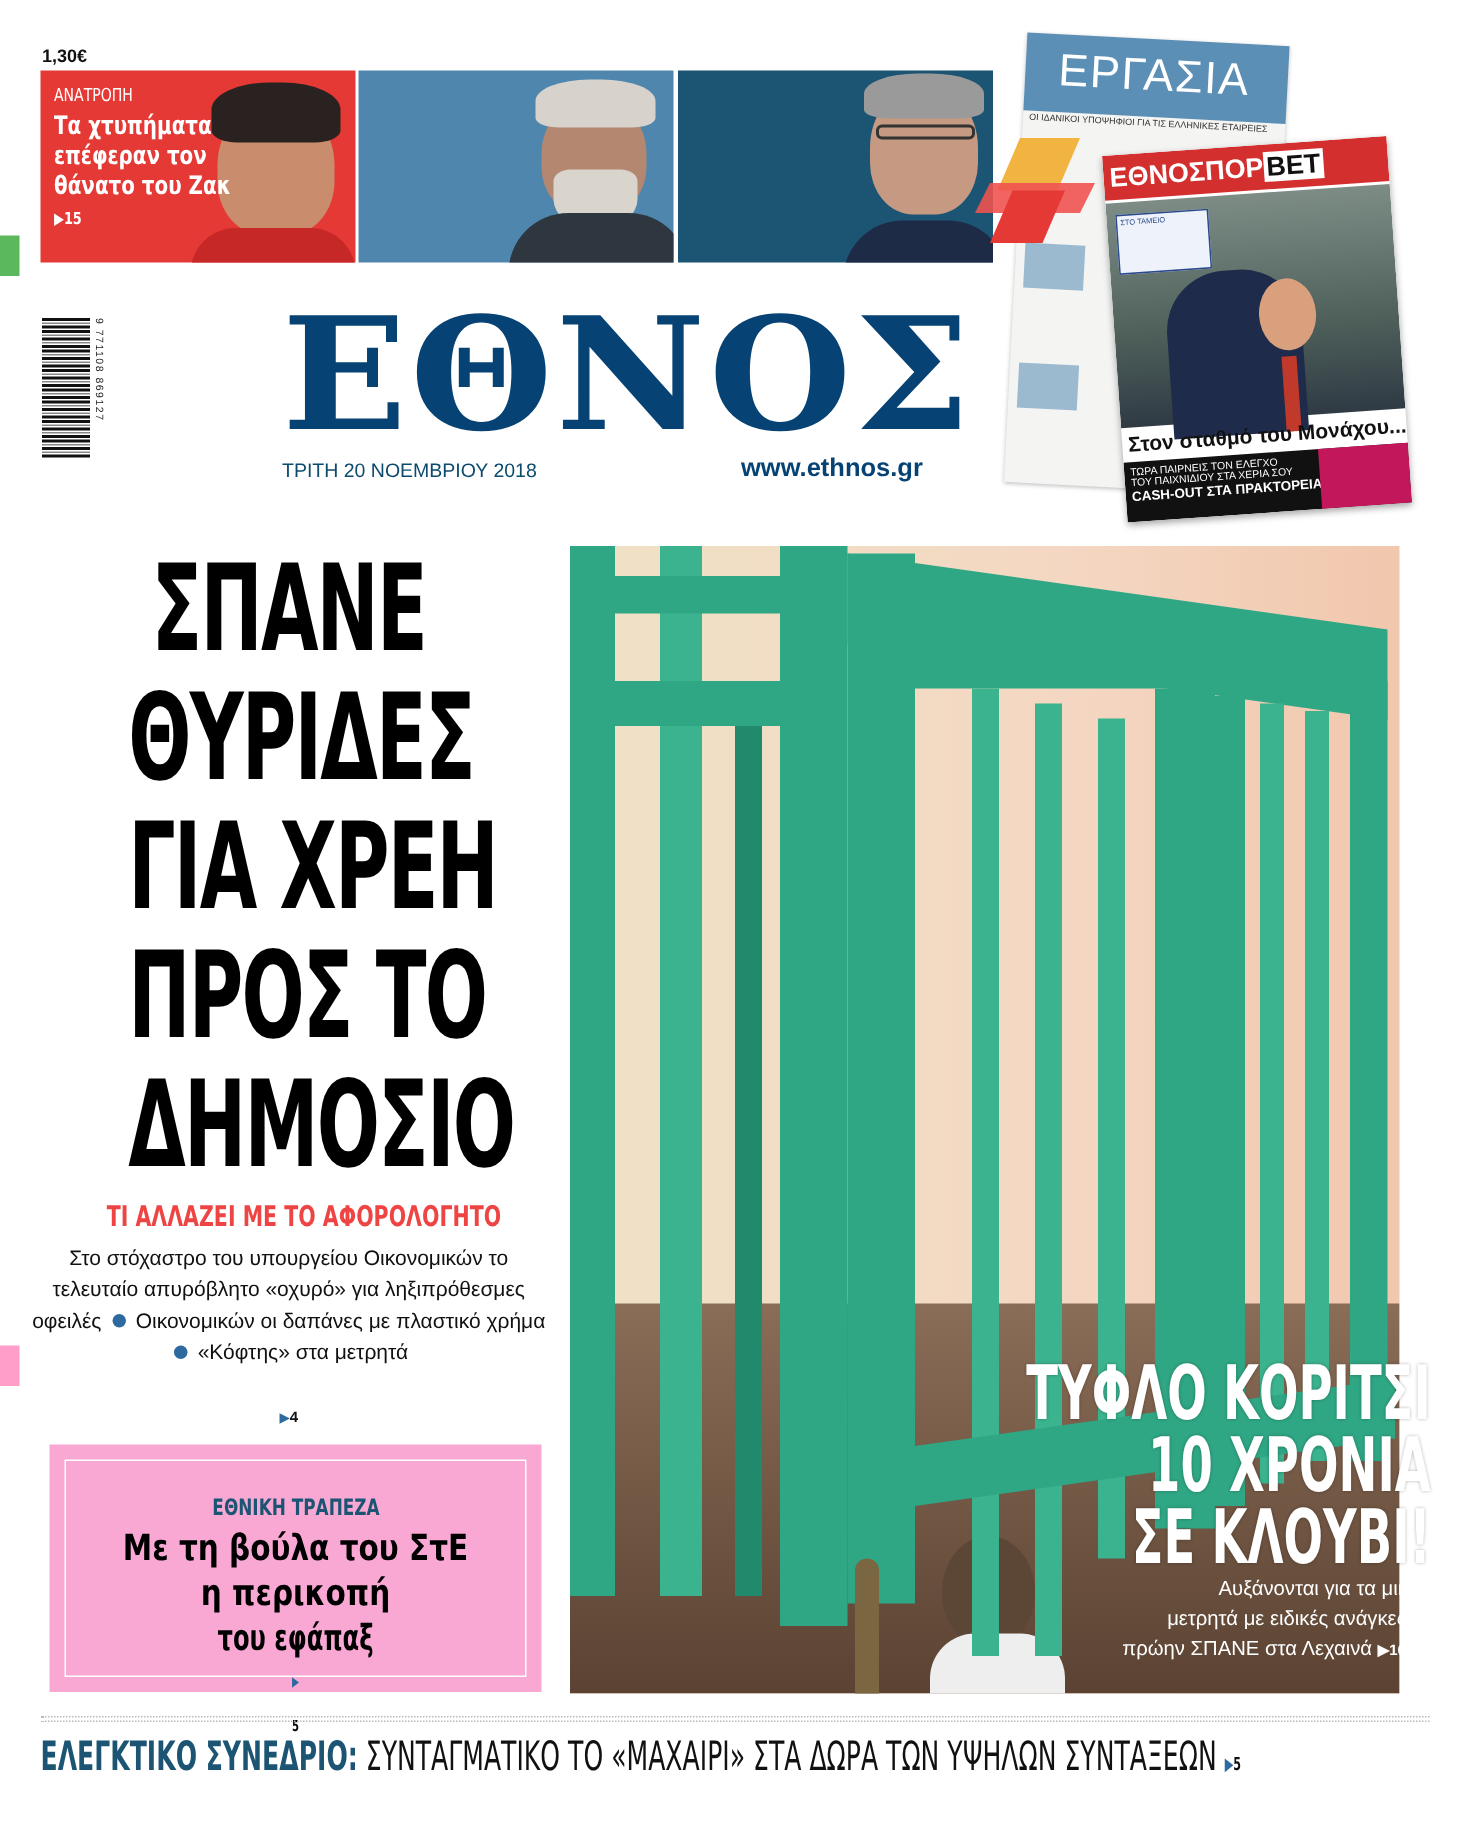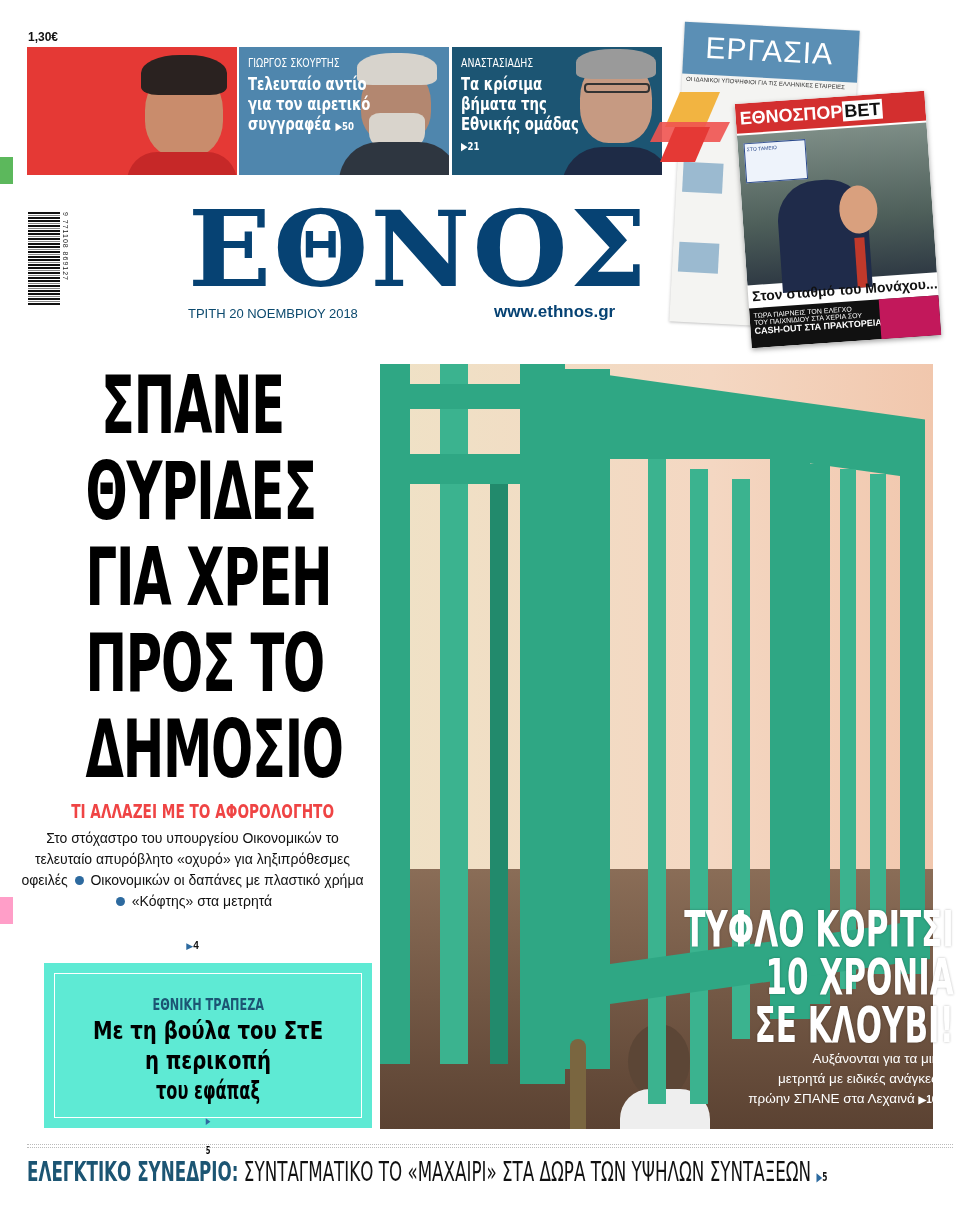--- a/index.html
+++ b/index.html
@@ -62,21 +62,21 @@
 
   .sub-kicker { position: absolute; left: 20px; top: 800px; width: 345px; text-align: center; color: #ef4444; font-family: "DejaVu Sans", sans-serif; font-weight: bold; font-size: 19px; }
   .sub-kicker span { display: inline-block; transform: scaleX(0.72); white-space: nowrap; }
   .sub-body { position: absolute; left: 20px; top: 828px; width: 345px; text-align: center; font-size: 14px; line-height: 21px; color: #111; }
   .bullet { display: inline-block; width: 9px; height: 9px; border-radius: 50%; background: #2d6a9f; margin: 0 3px; vertical-align: 0; }
   .pgref { font-size: 10px; font-weight: bold; }
   .tri { color: #2d6a9f; font-size: 9px; }
   .sub-page { position: absolute; left: 20px; top: 935px; width: 345px; text-align: center; }
 
   
-  .bank-box { position: absolute; left: 44px; top: 963px; width: 328px; height: 165px; background: #5eead4; }
+  .bank-box { position: absolute; left: 33px; top: 963px; width: 328px; height: 165px; background: #f9a8d4; }
   .bank-inner { position: absolute; left: 10px; top: 10px; right: 10px; bottom: 10px; border: 1px solid #fff; text-align: center; padding-top: 22px; }
   .bank-kicker { font-family: "DejaVu Sans", sans-serif; font-weight: bold; font-size: 15px; color: #1c5573; display: inline-block; transform: scaleX(0.75); white-space: nowrap; }
   .bank-head { font-family: "DejaVu Sans", sans-serif; font-weight: bold; font-size: 24px; line-height: 30px; color: #000; margin-top: 2px; }
   .bank-head span { display: block; transform: scaleX(0.82); white-space: nowrap; }
 
   
   .photo-main { position: absolute; left: 380px; top: 364px; width: 553px; height: 765px; overflow: hidden; background: #f3dccb; }
   .wall { position: absolute; inset: 0; background: linear-gradient(90deg, #efe2c6 0%, #f4d7c2 60%, #f1c7ad 100%); }
   .floor { position: absolute; left: 0; right: 0; bottom: 0; height: 260px; background: linear-gradient(180deg,#8a6d57 0%,#5b4232 100%); }
   .cage { position: absolute; background: #2fa784; }
@@ -103,51 +103,44 @@
 <div class="price">1,30€</div>
 <div class="side-mark side-green"></div>
 <div class="side-mark side-pink"></div>
 
 <div class="teaser t1">
   <div class="photo" style="width:110px;">
     <div class="face" style="left:18px;top:20px;width:78px;height:90px;background:#c98c6c;"></div>
     <div class="face" style="left:14px;top:8px;width:86px;height:40px;background:#2a2220;border-radius:45% 45% 20% 20%;"></div>
     <div style="position:absolute;left:0;top:105px;width:110px;height:30px;background:#c62828;border-radius:40px 40px 0 0;"></div>
   </div>
+  <div class="txt">
+    <span class="kicker">ΑΝΑΤΡΟΠΗ</span>
+    <div class="head">
+      <span>Τα χτυπήματα επέφεραν τον θάνατο του Ζακ</span>
+      <span class="pg"> <span>▶</span><span>15</span></span>
+    </div>
+  </div>
 </div>
 
 <div class="teaser t2">
   <div class="photo" style="width:100px;">
     <div class="face" style="left:12px;top:18px;width:70px;height:78px;background:#b38770;"></div>
     <div class="face" style="left:8px;top:6px;width:80px;height:32px;background:#d7d3cc;border-radius:45% 45% 20% 20%;"></div>
     <div class="face" style="left:20px;top:66px;width:56px;height:40px;background:#d9d4cc;border-radius:20% 20% 50% 50%;"></div>
     <div style="position:absolute;left:-10px;top:95px;width:120px;height:40px;background:#2e3640;border-radius:40px 40px 0 0;"></div>
   </div>
-  <div class="txt">
-    <span class="kicker">ΓΙΩΡΓΟΣ ΣΚΟΥΡΤΗΣ</span>
-    <div class="head">
-      <span>Τελευταίο αντίο για τον αιρετικό συγγραφέα</span>
-      <span class="pg"> <span>▶</span><span>50</span></span>
-    </div>
-  </div>
 </div>
 
 <div class="teaser t3">
   <div class="photo" style="width:100px;">
     <div class="face" style="left:18px;top:10px;width:72px;height:86px;background:#c69a82;"></div>
     <div class="face" style="left:14px;top:2px;width:80px;height:30px;background:#9a9a9a;border-radius:45% 45% 20% 20%;"></div>
     <div style="position:absolute;left:22px;top:36px;width:66px;height:10px;border:2px solid #333;border-radius:4px;"></div>
     <div style="position:absolute;left:0;top:100px;width:110px;height:40px;background:#1e2b46;border-radius:40px 40px 0 0;"></div>
-  </div>
-  <div class="txt">
-    <span class="kicker">ΑΝΑΣΤΑΣΙΑΔΗΣ</span>
-    <div class="head">
-      <span>Τα κρίσιμα βήματα της Εθνικής ομάδας</span>
-      <span class="pg"> <span>▶</span><span>21</span></span>
-    </div>
   </div>
 </div>
 
 <div class="supp">
   <div class="erg">
     <div class="band"></div>
     <div class="title">ΕΡΓΑΣΙΑ</div>
     <div class="sub">ΟΙ ΙΔΑΝΙΚΟΙ ΥΠΟΨΗΦΙΟΙ ΓΙΑ ΤΙΣ ΕΛΛΗΝΙΚΕΣ ΕΤΑΙΡΕΙΕΣ</div>
     <div class="col" style="top:140px;height:30px;"></div>
     <div class="col" style="top:220px;height:30px;"></div>

